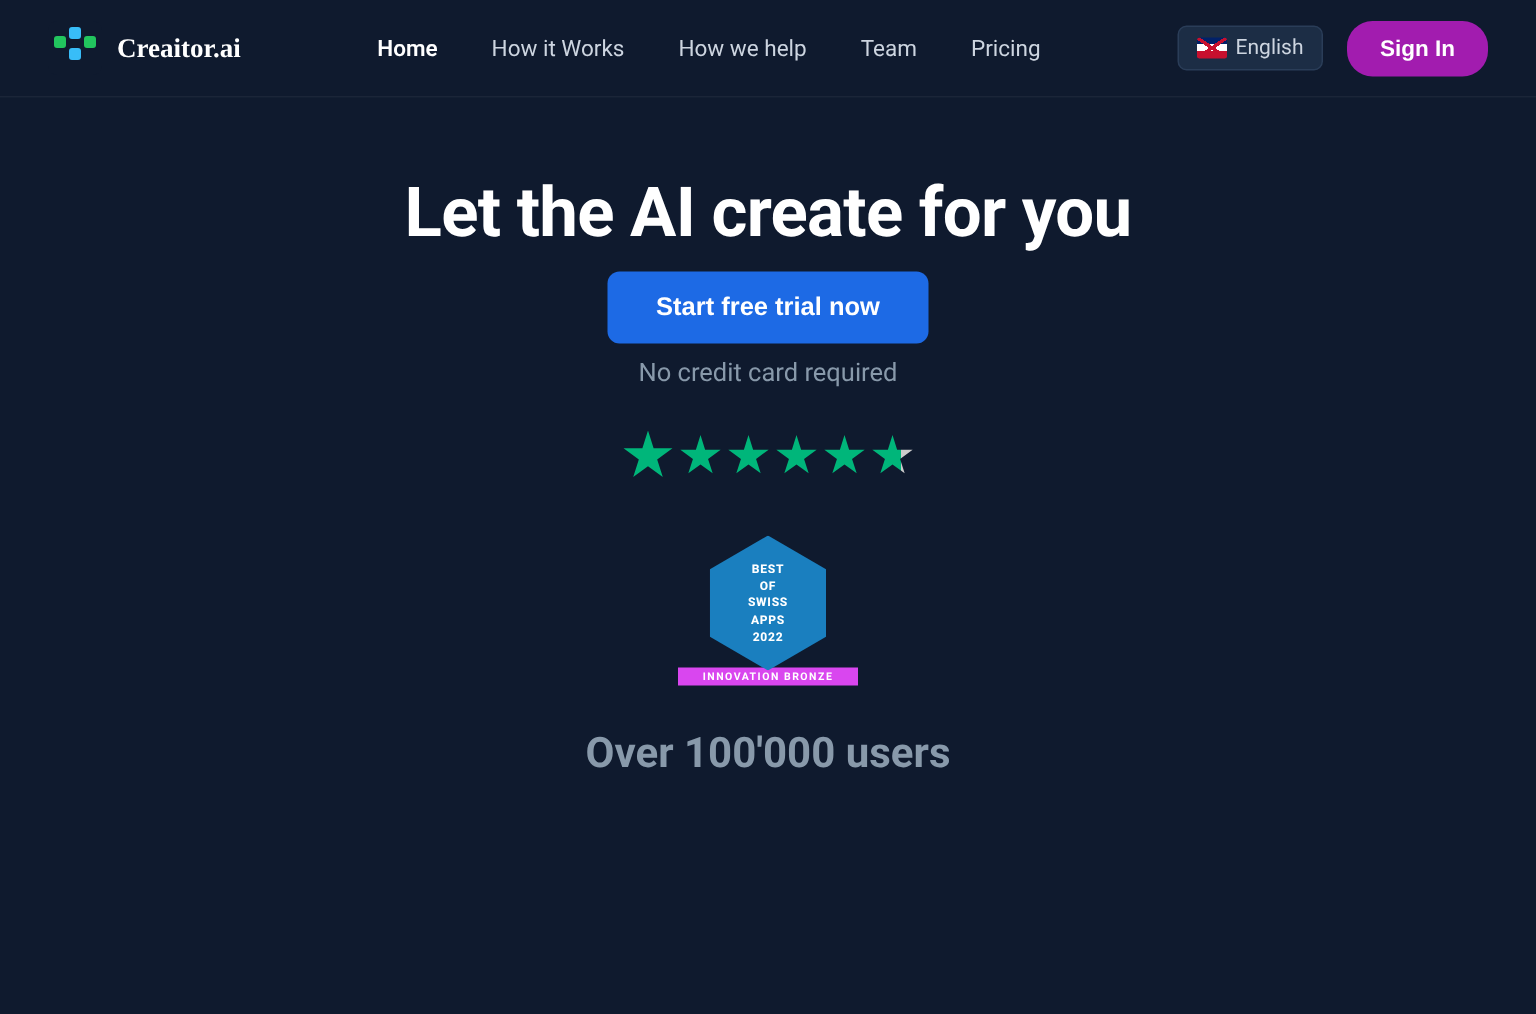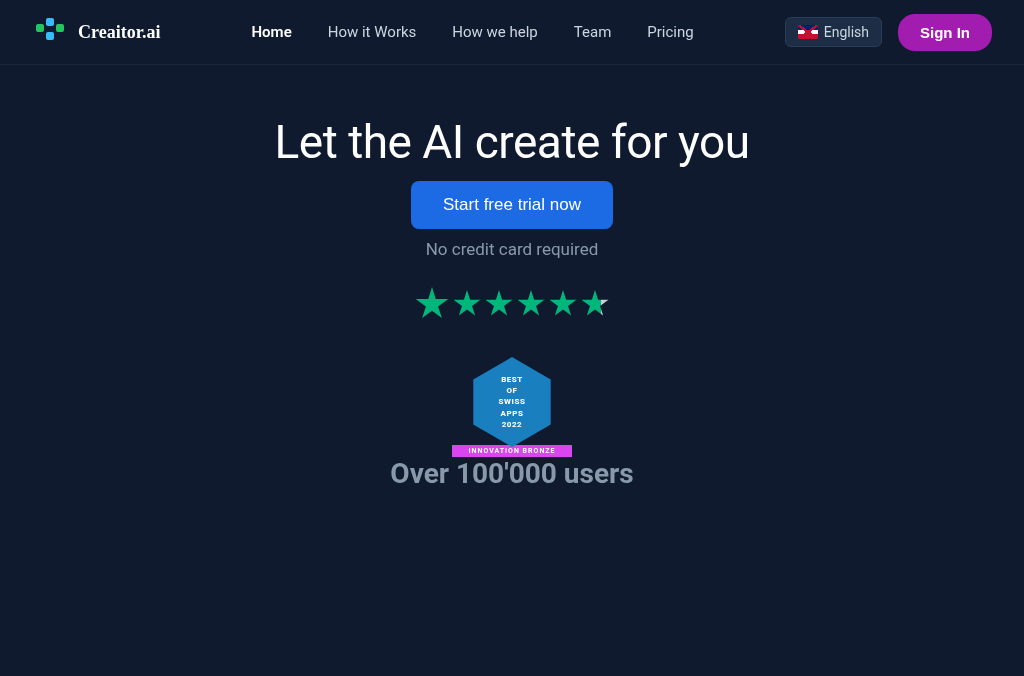--- a/index.html
+++ b/index.html
@@ -113,21 +113,21 @@
       display: flex;
       flex-direction: column;
       align-items: center;
       justify-content: center;
       padding-top: 50px;
       text-align: center;
     }
 
     .headline {
       font-size: 46px;
-      font-weight: 400;
+      font-weight: 700;
       color: #fff;
       margin-bottom: 12px;
       letter-spacing: -0.5px;
     }
 
     .subheadline {
       font-size: 44px;
       font-weight: 700;
       margin-bottom: 36px;
     }
@@ -140,21 +140,21 @@
       color: #38bdf8;
     }
 
     .cta-btn {
       background: #1d6ae5;
       color: #fff;
       border: none;
       border-radius: 8px;
       padding: 14px 32px;
       font-size: 17px;
-      font-weight: 400;
+      font-weight: 700;
       cursor: pointer;
       margin-bottom: 10px;
     }
 
     .no-credit {
       font-size: 17px;
       color: #8899aa;
       margin-bottom: 28px;
     }
 
@@ -186,20 +186,21 @@
     .tp-star-half {
       width: 28px;
       height: 28px;
       position: relative;
       clip-path: polygon(50% 0%, 61% 35%, 98% 35%, 68% 57%, 79% 91%, 50% 70%, 21% 91%, 32% 57%, 2% 35%, 39% 35%);
       background: linear-gradient(to right, #00b67a 70%, #ccc 70%);
     }
 
     
     .badge-container {
+      margin-bottom: 28px;
     }
 
     .badge {
       display: flex;
       flex-direction: column;
       align-items: center;
       justify-content: center;
       width: 90px;
       height: 90px;
       background: #1a7fbf;

